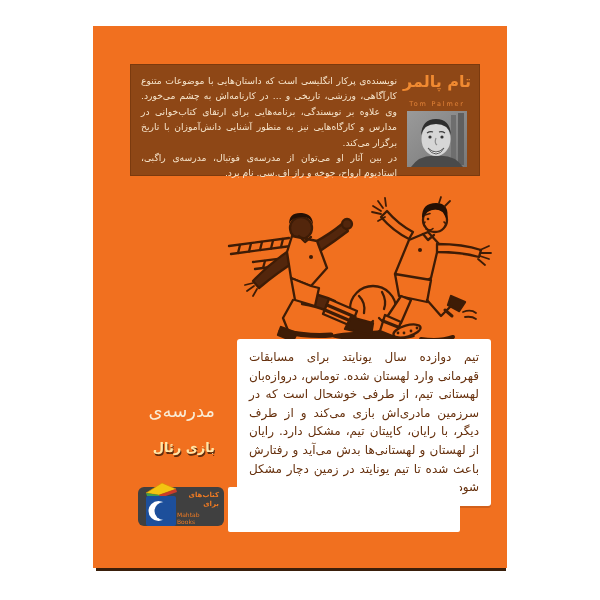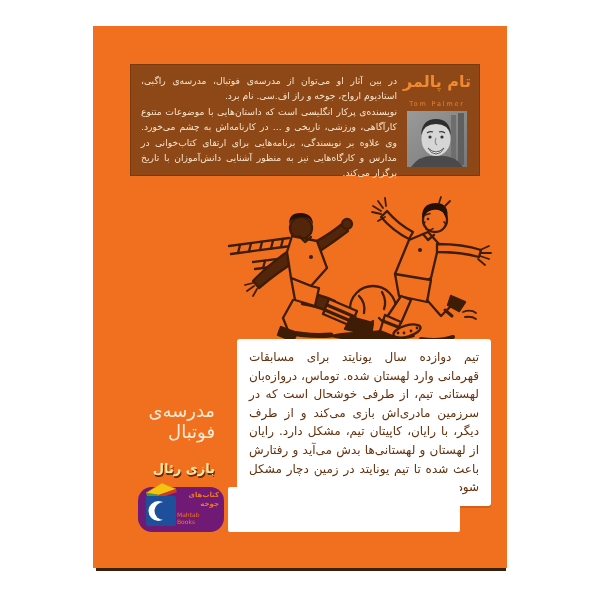--- a/index.html
+++ b/index.html
@@ -26,21 +26,21 @@
     border-radius:3px;padding:9px 12px;direction:rtl;text-align:justify;color:#66300d;
     font-size:12px;line-height:18.6px;box-shadow:0 2px 0 rgba(70,30,5,.18);}
 
   
   .series-block{position:absolute;left:8px;top:374px;width:114px;direction:rtl;text-align:right;}
   .series-line{font-size:18px;font-weight:normal;color:#f9ecd6;line-height:21px;}
   .volume-line{margin-top:19px;font-size:13px;font-weight:bold;color:#ffe6a8;
     text-shadow:1px 1.5px 0 #5e2c0e;}
 
   
-  .publisher-box{position:absolute;left:45px;top:461px;width:86px;height:45px;background:#701a75;border-radius:14px;}
+  .publisher-box{position:absolute;left:45px;top:461px;width:86px;height:39px;background:#404040;border-radius:6px;}
   .publisher-logo{position:absolute;left:4px;top:-7px;width:38px;height:52px;}
   .publisher-text{position:absolute;right:5px;top:4px;width:42px;direction:rtl;text-align:right;color:#ee7a23;}
   .pub-fa{font-size:7px;font-weight:bold;line-height:8.5px;}
   .pub-en{font-size:6px;line-height:7px;margin-top:3px;direction:ltr;text-align:left;}
   .barcode-box{position:absolute;left:135px;top:461px;width:232px;height:45px;background:#ffffff;border-radius:2px;}
 </style>
 </head>
 <body>
 
 <div class="screen">
@@ -64,22 +64,22 @@
           <ellipse cx="29" cy="28" rx="14.5" ry="17" fill="#d6d6d6"></ellipse>
           <path d="M14,24 Q15,8 29,8 Q43,8 44,24 Q41,13 29,13 Q17,13 14,24 Z" fill="#2e2e2e"></path>
           <circle cx="23" cy="26" r="1.6" fill="#333"></circle>
           <circle cx="35" cy="26" r="1.6" fill="#333"></circle>
           <path d="M20,22 q3,-2 6,-1 M32,21 q3,-1 6,1" stroke="#3a3a3a" stroke-width="1.2" fill="none"></path>
           <path d="M29,27 q-2,5 1,7" stroke="#8c8c8c" stroke-width="1.2" fill="none"></path>
           <path d="M21,37 q8,8 16,0 q-3,6 -8,6 q-5,0 -8,-6 Z" fill="#ffffff" stroke="#555" stroke-width="1"></path>
         </svg>
       </div>
       <div class="author-bio">
+        <p>نویسنده‌ی پرکار انگلیسی است که داستان‌هایی با موضوعات متنوع کارآگاهی، ورزشی، تاریخی و ... در کارنامه‌اش به چشم می‌خورد. وی علاوه بر نویسندگی، برنامه‌هایی برای ارتقای کتاب‌خوانی در مدارس و کارگاه‌هایی نیز به منظور آشنایی دانش‌آموزان با تاریخ برگزار می‌کند.</p>
         <p>در بین آثار او می‌توان از مدرسه‌ی فوتبال، مدرسه‌ی راگبی، استادیوم ارواح، جوخه و راز اف.سی. نام برد.</p>
-        <p>نویسنده‌ی پرکار انگلیسی است که داستان‌هایی با موضوعات متنوع کارآگاهی، ورزشی، تاریخی و ... در کارنامه‌اش به چشم می‌خورد. وی علاوه بر نویسندگی، برنامه‌هایی برای ارتقای کتاب‌خوانی در مدارس و کارگاه‌هایی نیز به منظور آشنایی دانش‌آموزان با تاریخ برگزار می‌کند.</p>
       </div>
     </div>
 
     <svg class="illustration" viewBox="0 0 282 162">
       <g stroke="#3e1c06" stroke-width="2.3" fill="none" stroke-linecap="round" stroke-linejoin="round">
 
         <path d="M6,62 L66,54 M8,70 L68,62"></path>
         <path d="M17,61 L15,69 M28,59.5 L26,67.5 M39,58 L37,66 M50,56.5 L48,64.5 M60,55 L58,63"></path>
         <path d="M30,78 L86,71 M32,85 L88,78"></path>
         <path d="M42,77 L40,84 M56,75 L54,82 M70,73 L68,80"></path>
@@ -138,36 +138,35 @@
         <path d="M240,128 q8,-3 13,1 M242,133 q7,-1 11,2" stroke-width="1.8"></path>
       </g>
     </svg>
 
     <div class="synopsis-box">
       <span>تیم دوازده سال یونایتد برای مسابقات قهرمانی وارد لهستان شده. توماس، دروازه‌بان لهستانی تیم، از طرفی خوشحال است که در سرزمین مادری‌اش بازی می‌کند و از طرف دیگر، با رایان، کاپیتان تیم، مشکل دارد. رایان از لهستان و لهستانی‌ها بدش می‌آید و رفتارش باعث شده تا تیم یونایتد در زمین دچار مشکل شود.</span>
     </div>
 
     <div class="series-block">
       <div class="series-line">مدرسه‌ی</div>
-      <div class="series-line">فوتبال</div>
       <div class="volume-line">بازی رئال</div>
     </div>
 
     <div class="publisher-box">
       <svg class="publisher-logo" viewBox="0 0 38 52">
         <polygon points="4,13 20,3 34,9 17,15" fill="#f3c512" stroke="#d98c00" stroke-width="0.6"></polygon>
         <polygon points="17,15 34,9 35,12 18,18" fill="#cc3b2a"></polygon>
         <polygon points="4,13 17,15 18,18 5,16" fill="#3f9e4d"></polygon>
         <rect x="4" y="16" width="30" height="30" rx="2" fill="#1d4f9b"></rect>
         <circle cx="16.5" cy="31" r="10" fill="#ffffff"></circle>
         <circle cx="21.5" cy="31" r="9" fill="#1d4f9b"></circle>
       </svg>
       <div class="publisher-text">
         <div class="pub-fa">کتاب‌های</div>
-        <div class="pub-fa">جوخه</div>
+        <div class="pub-fa">برای</div>
         <div class="pub-en">
           <div>Mahtab</div>
           <div>Books</div>
         </div>
       </div>
     </div>
 
     <div class="barcode-box"></div>
   </div>
 

